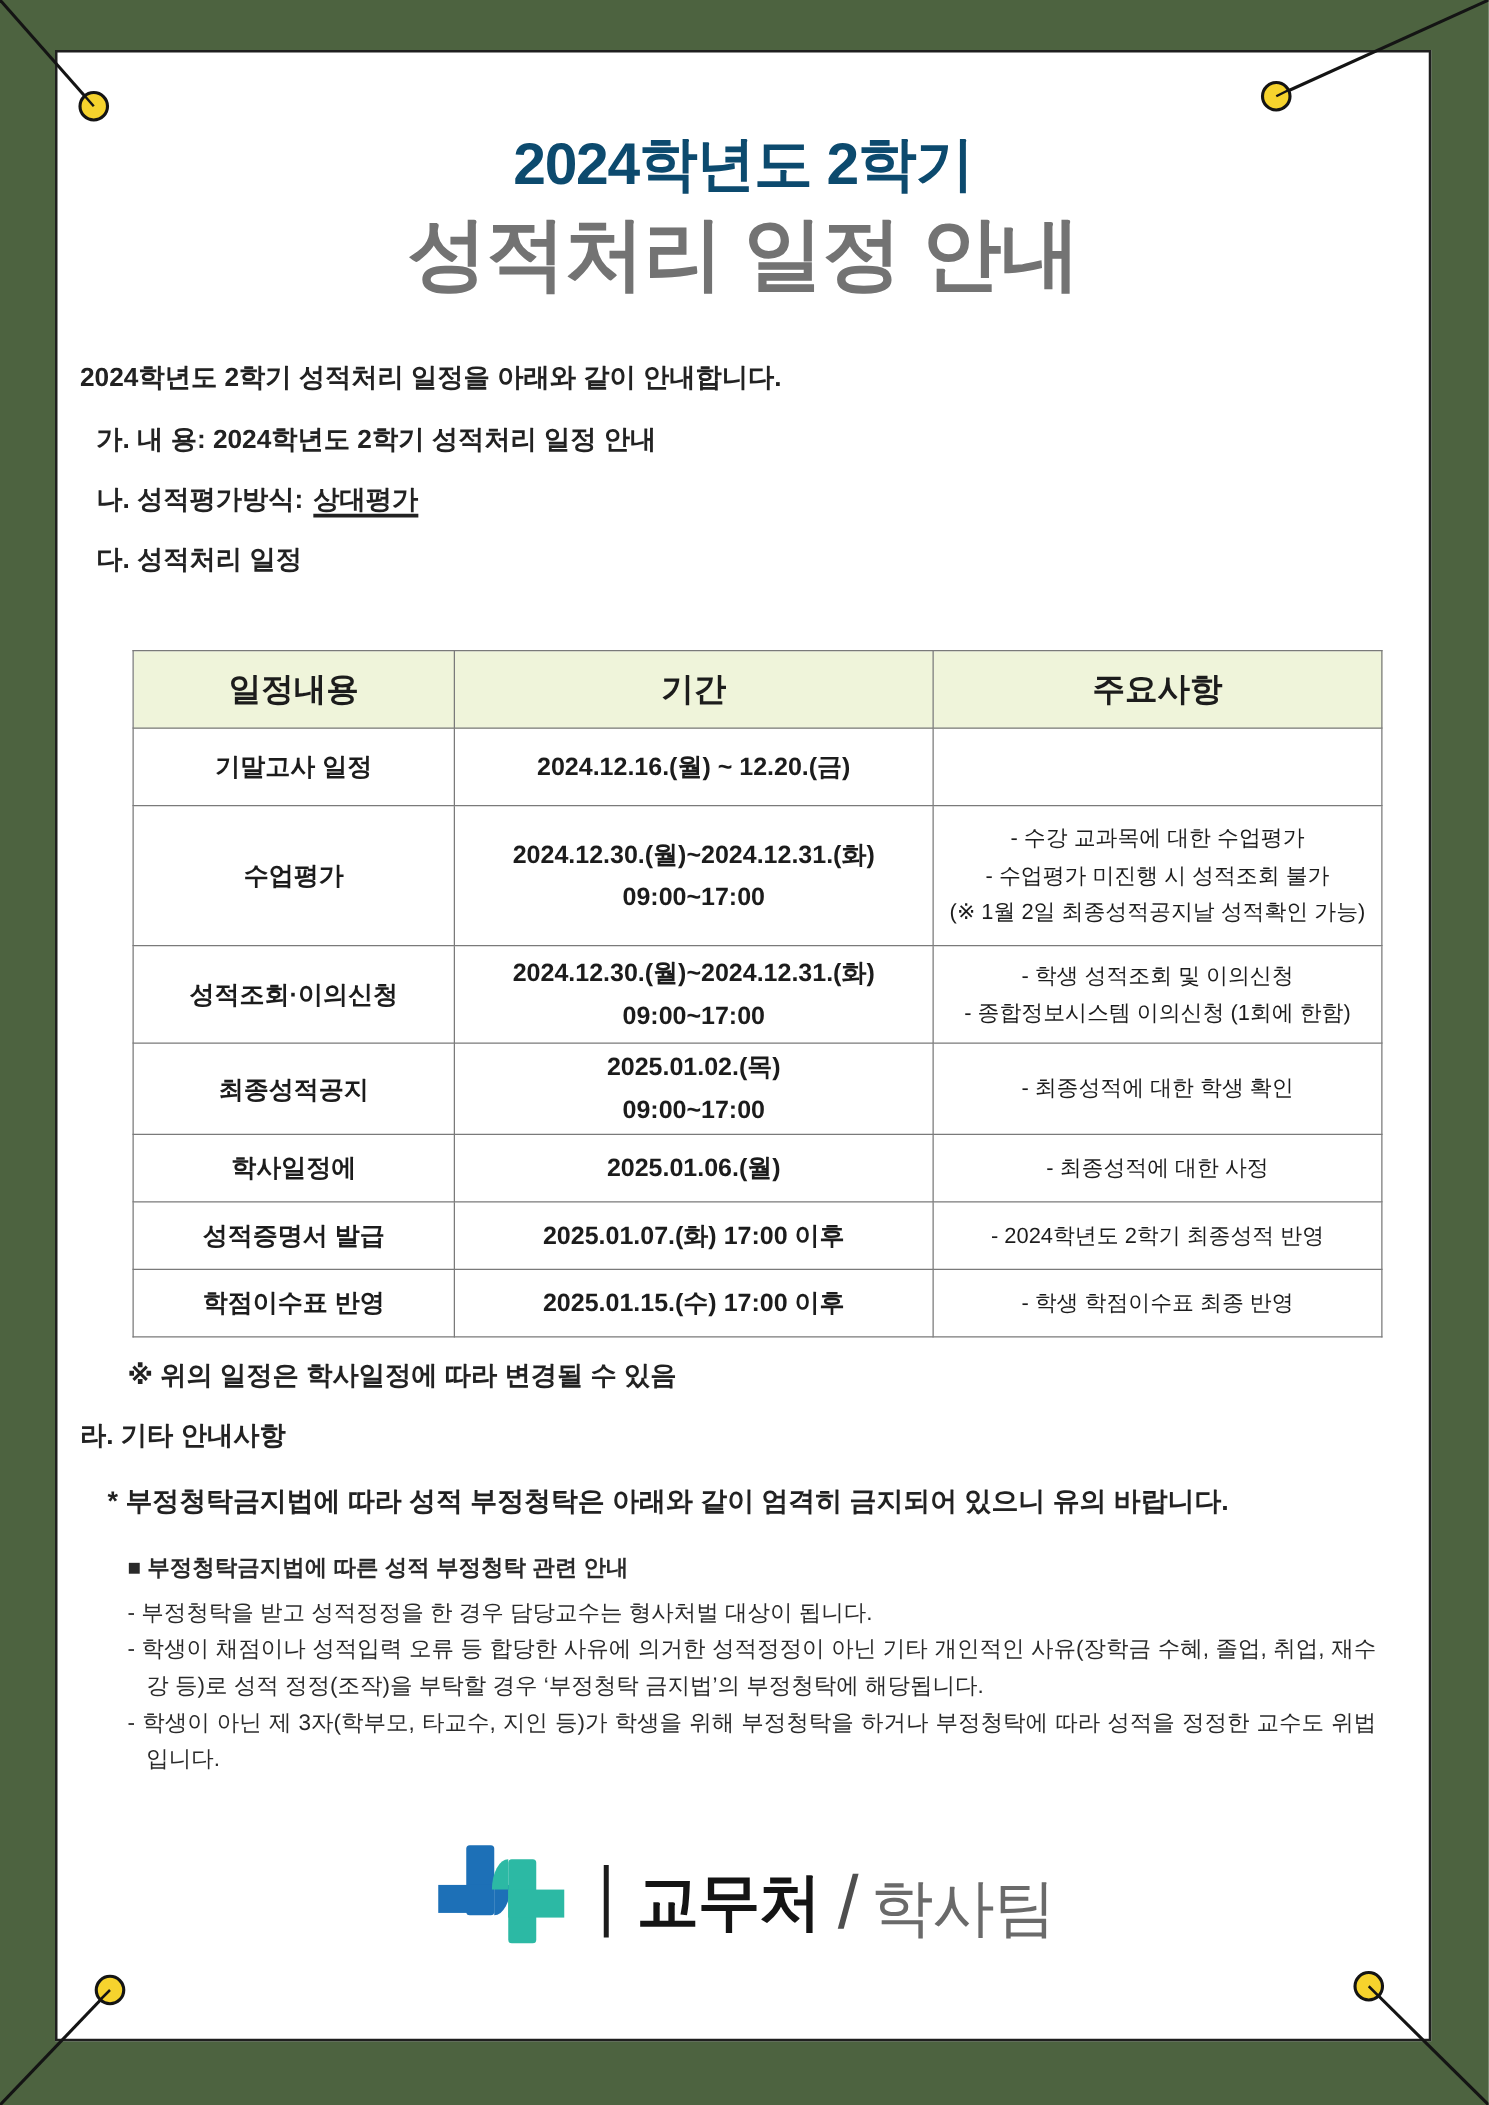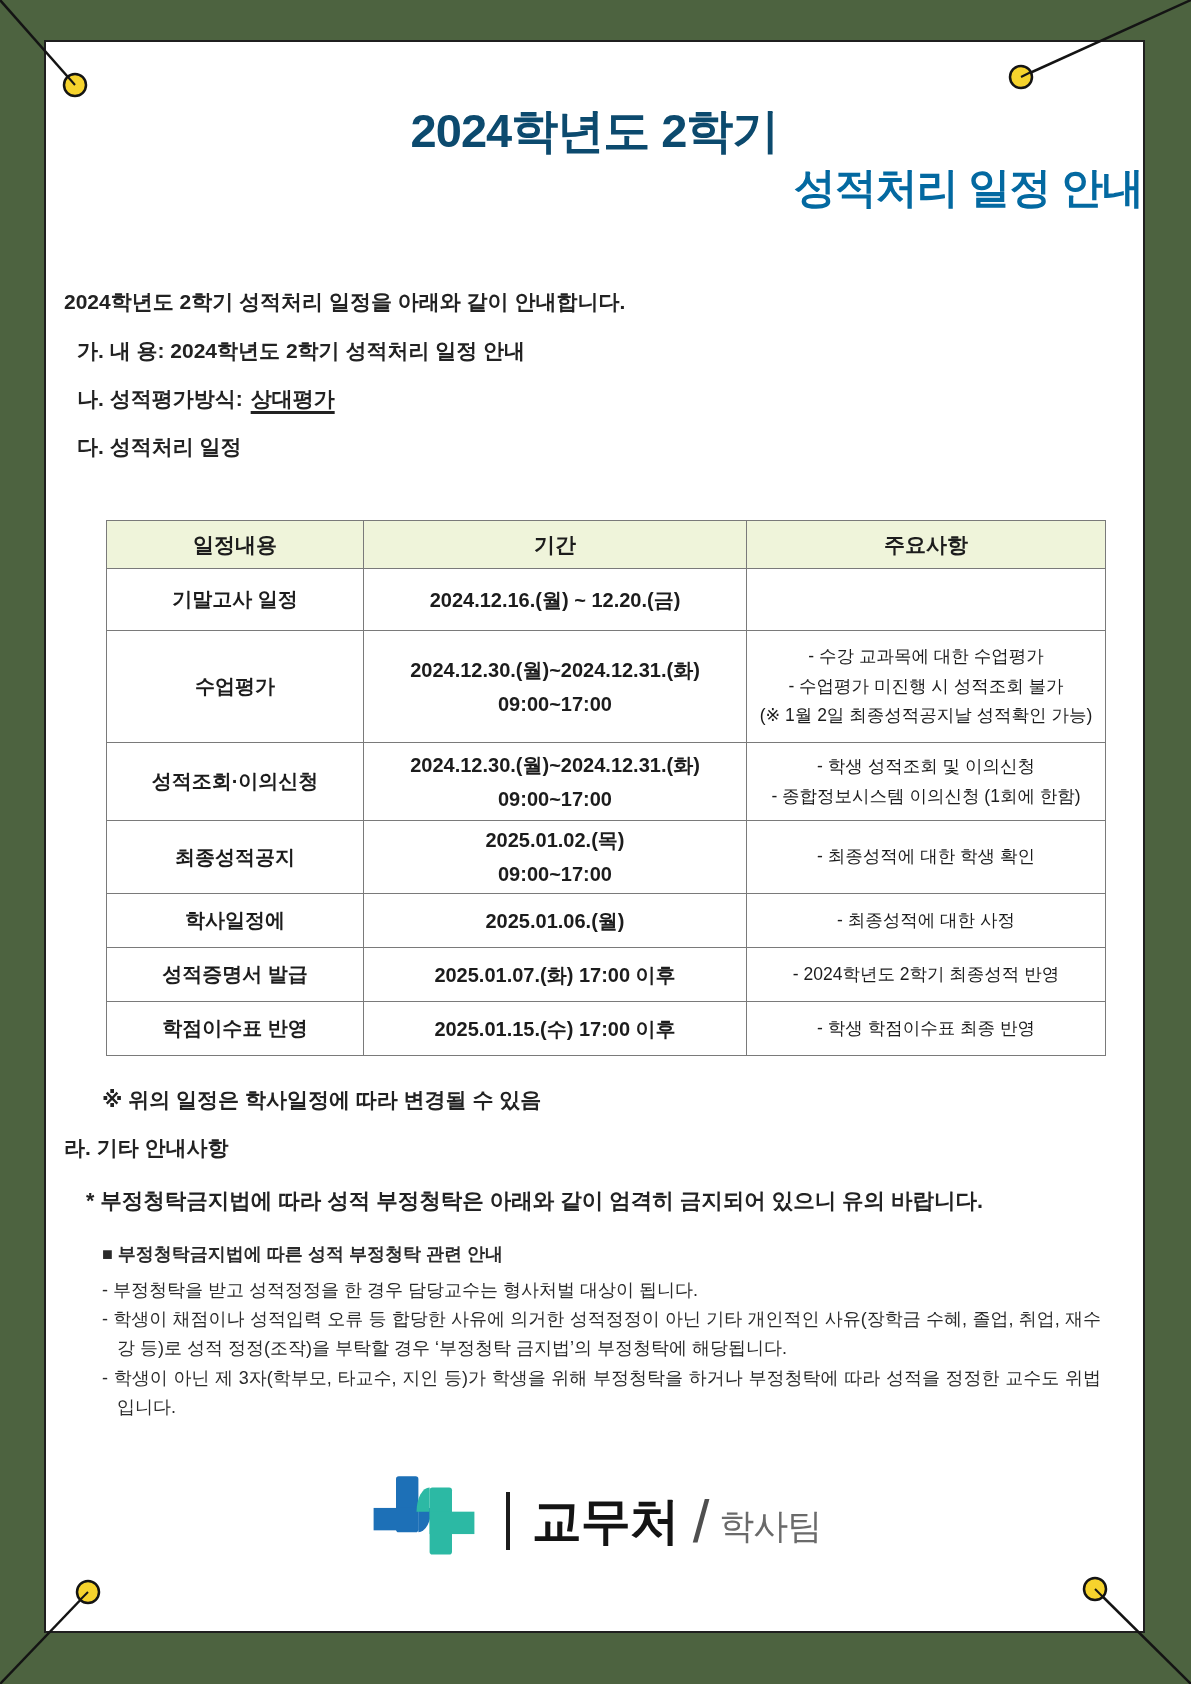--- a/index.html
+++ b/index.html
@@ -14,52 +14,52 @@
   .paper{
     position:absolute;left:44px;top:40px;
     width:1101px;height:1593px;
     background:#ffffff;
     border:2px solid #1f1f1f;
     box-sizing:border-box;
   }
   .abs{position:absolute;}
   .title1{top:58px;left:0;width:100%;text-align:center;
     font-size:47px;font-weight:900;letter-spacing:-1px;color:#0c4a6e;}
-  .title2{top:118px;left:0;width:100%;text-align:right;
-    font-size:42px;font-weight:900;letter-spacing:-1px;color:#0369a1;}
+  .title2{top:118px;left:0;width:100%;text-align:center;
+    font-size:64px;font-weight:900;letter-spacing:-1px;color:#737373;}
   .bodyline{font-size:21px;font-weight:600;color:#222;white-space:nowrap;}
   .intro{left:18px;top:246px;}
   .item-ga{left:31px;top:295px;}
   .item-na{left:31px;top:343px;}
   .item-da{left:31px;top:391px;}
   .na-value{font-weight:800;margin-left:8px;
     text-decoration:underline;text-decoration-thickness:2.5px;text-underline-offset:5px;}
   .table-wrap{left:60px;top:478px;width:999px;}
   table.schedule{border-collapse:collapse;width:100%;table-layout:fixed;}
   table.schedule th,table.schedule td{
     border:1px solid #7a7a7a;text-align:center;vertical-align:middle;padding:2px 4px;box-sizing:border-box;}
-  table.schedule th{background:#eff4da;font-size:21px;font-weight:800;height:48px;}
+  table.schedule th{background:#eff4da;font-size:26px;font-weight:800;height:62px;}
   td.c1{font-size:20px;font-weight:800;}
   td.c2{font-size:20px;font-weight:700;line-height:1.7;}
   td.c3{font-size:17.5px;font-weight:500;line-height:1.7;}
   tr.r1{height:62px;} tr.r2{height:112px;} tr.r3{height:78px;} tr.r4{height:68px;}
   tr.r5{height:54px;} tr.r6{height:54px;} tr.r7{height:54px;}
   .footnote{left:56px;top:1044px;font-size:21px;font-weight:600;}
   .etc-heading{left:18px;top:1092px;font-size:21px;font-weight:600;}
   .warning{left:40px;top:1144px;font-size:21.5px;font-weight:600;}
   .notice{left:56px;top:1198px;right:42px;font-size:18px;font-weight:500;
     line-height:1.62;color:#2a2a2a;}
   .notice-title{font-weight:600;margin-bottom:7px;}
   .bullet{padding-left:15px;text-indent:-15px;text-align:justify;}
   .footer{left:0;right:0;top:1432px;display:flex;align-items:center;justify-content:center;}
   .univ-name{font-size:66px;font-weight:900;letter-spacing:-2px;color:#141414;margin-left:18px;}
   .sep-bar{width:4px;height:58px;background:#1c1c1c;margin:0 22px 0 26px;}
   .dept{font-size:50px;font-weight:800;letter-spacing:-1px;color:#141414;}
   .slash{font-size:60px;font-weight:400;color:#4f4f4f;margin:0 10px 0 14px;}
-  .team{font-size:35px;font-weight:500;letter-spacing:-1px;color:#6a6a6a;margin-top:11px;}
+  .team{font-size:50px;font-weight:500;letter-spacing:-1px;color:#6a6a6a;margin-top:11px;}
   .pins-overlay{position:absolute;left:0;top:0;z-index:5;pointer-events:none;}
 </style>
 </head>
 <body>
 
 <div class="board">
 
   <div class="paper">
 
     <div class="abs title1">2024학년도 2학기</div>

